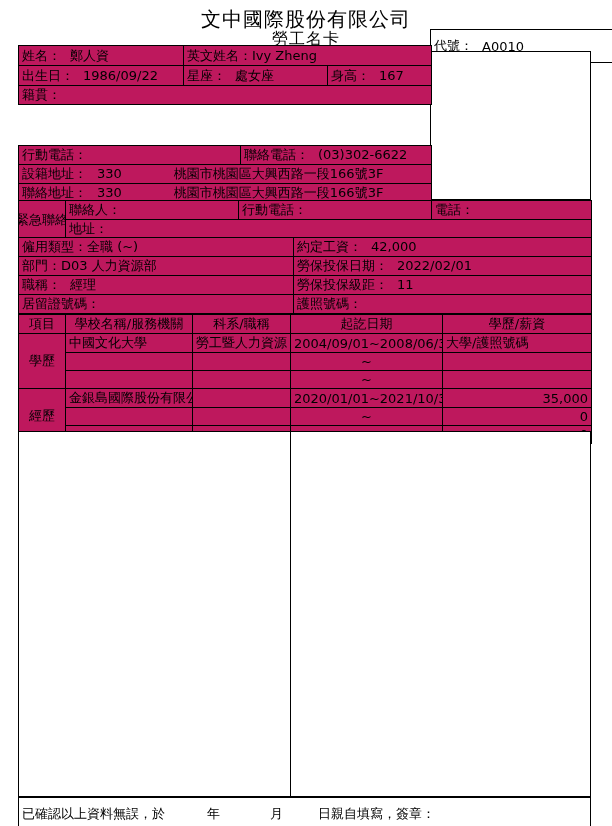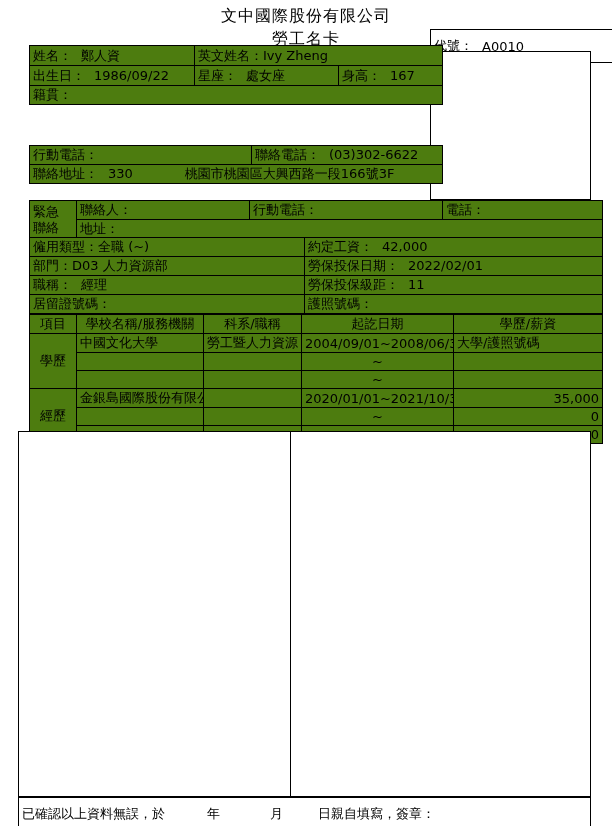--- a/index.html
+++ b/index.html
@@ -1,26 +1,26 @@
 <!DOCTYPE html>
 <html><head>
 <meta charset="utf-8">
 <style>
   html,body{margin:0;padding:0;background:#ffffff;}
   .sheet{
     position:relative;width:612px;height:826px;background:#fff;
     font-family:"DejaVu Sans","Liberation Sans",sans-serif;
     font-size:13px;color:#000;overflow:hidden;
   }
-  .title{position:absolute;top:6px;left:0;width:612px;text-align:center;font-size:16px;letter-spacing:1px;}
+  .title{position:absolute;top:6px;left:0;width:612px;text-align:center;font-size:20px;letter-spacing:1px;}
   .subtitle{position:absolute;top:29px;left:0;width:612px;text-align:center;font-size:16px;letter-spacing:1px;}
   .box{position:absolute;border:1px solid #000;box-sizing:border-box;background:#fff;}
   #code-box{left:430px;top:29px;width:194px;height:23px;display:flex;align-items:center;padding:16px 3px;}
   #photo-box{left:430px;top:51px;width:161px;height:149px;}
-  table.tbl{position:absolute;border-collapse:collapse;table-layout:fixed;background:#4d7c0f;margin-left:11px;}
+  table.tbl{position:absolute;border-collapse:collapse;table-layout:fixed;background:#be185d;}
   table.tbl td{
     border:1px solid #000;padding:0 3px;vertical-align:middle;
     overflow:hidden;white-space:nowrap;font-size:13px;
   }
   #tblA{left:18px;top:45px;width:413px;}
   #tblA td{height:19px;}
   #tblA tr.short td{height:15px;}
   #tblB{left:18px;top:145px;width:413px;}
   #tblB td{height:17px;}
   #tblC{left:18px;top:200px;width:573px;}
@@ -31,21 +31,21 @@
   #tblE td{height:17px;}
   #tblE tr.hdr td{height:15px;text-align:center;}
   .grp{text-align:center;}
   .ctr{text-align:center;}
   .rgt{text-align:right;}
   .lbl{display:inline-block;}
   .val{display:inline-block;margin-left:9px;}
   .tight .val{margin-left:0;}
   .zip{display:inline-block;margin-left:10px;}
   .addr{display:inline-block;margin-left:52px;}
-  .emg{display:flex;flex-direction:column;align-items:flex-start;justify-content:center;line-height:16px;}
+  .emg{display:flex;flex-direction:row;align-items:center;justify-content:center;line-height:16px;}
   #empty-area{left:18px;top:431px;width:573px;height:366px;}
   #empty-divider{position:absolute;left:271px;top:0;width:1px;height:100%;background:#000;}
   #footer-bar{left:18px;top:797px;width:573px;height:22px;display:flex;align-items:center;padding:16px 3px;}
   #footer-bar .y{margin-left:42px;}
   #footer-bar .m{margin-left:50px;}
   #footer-bar .s{margin-left:35px;}
 </style>
 </head>
 <body>
 
@@ -87,20 +87,23 @@
     <colgroup>
         <col style="width:222px">
         <col style="width:191px">
       </colgroup>
     <tbody>
         <tr>
       <td><span class="lbl">行動電話：</span><span class="val"></span></td>
       <td><span class="lbl">聯絡電話：</span><span class="val">(03)302-6622</span></td>
     </tr>
     <tr>
+      <td colspan="2"><span class="lbl">設籍地址：</span><span class="zip">330</span><span class="addr">桃園市桃園區大興西路一段166號3F</span></td>
+    </tr>
+    <tr>
       <td colspan="2"><span class="lbl">聯絡地址：</span><span class="zip">330</span><span class="addr">桃園市桃園區大興西路一段166號3F</span></td>
     </tr>
   </tbody>
     </table>
 
   <table class="tbl" id="tblC">
     <colgroup>
         <col style="width:47px">
         <col style="width:173px">
         <col style="width:193px">

